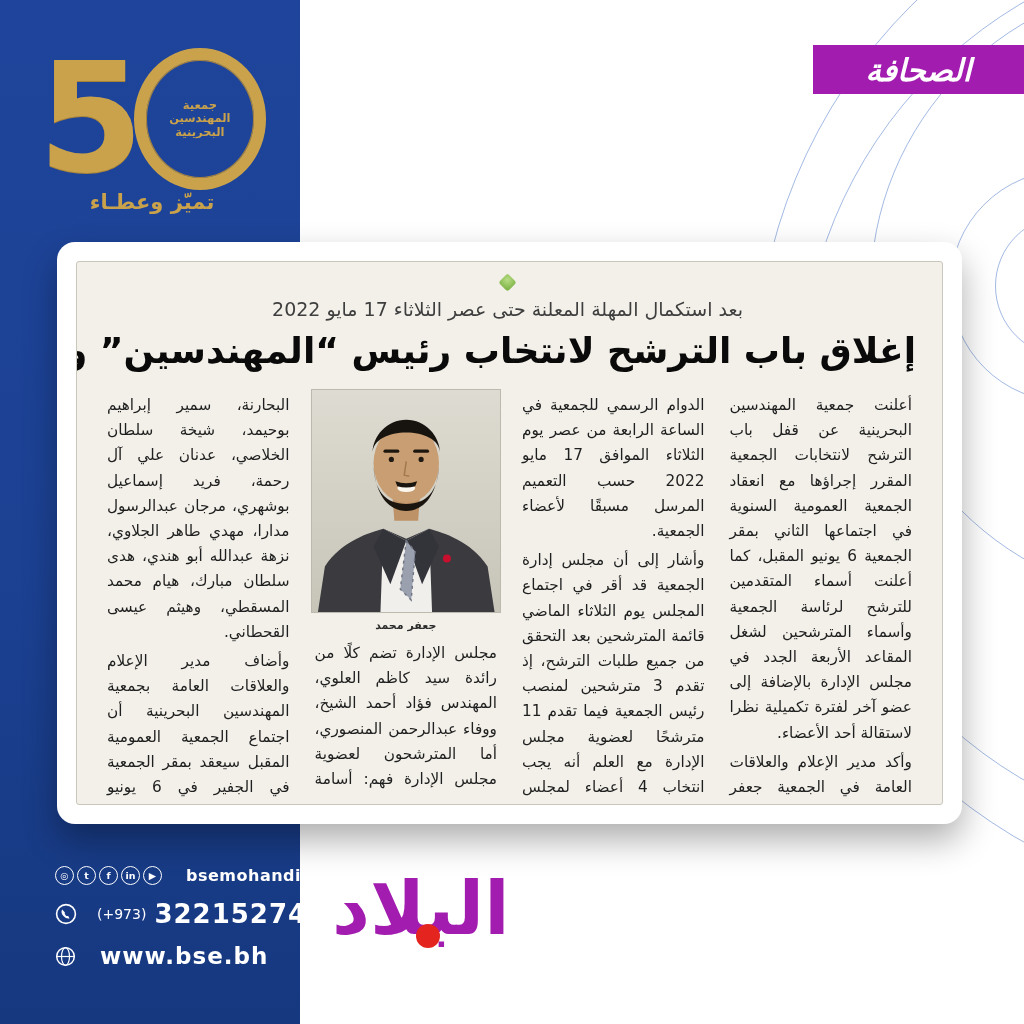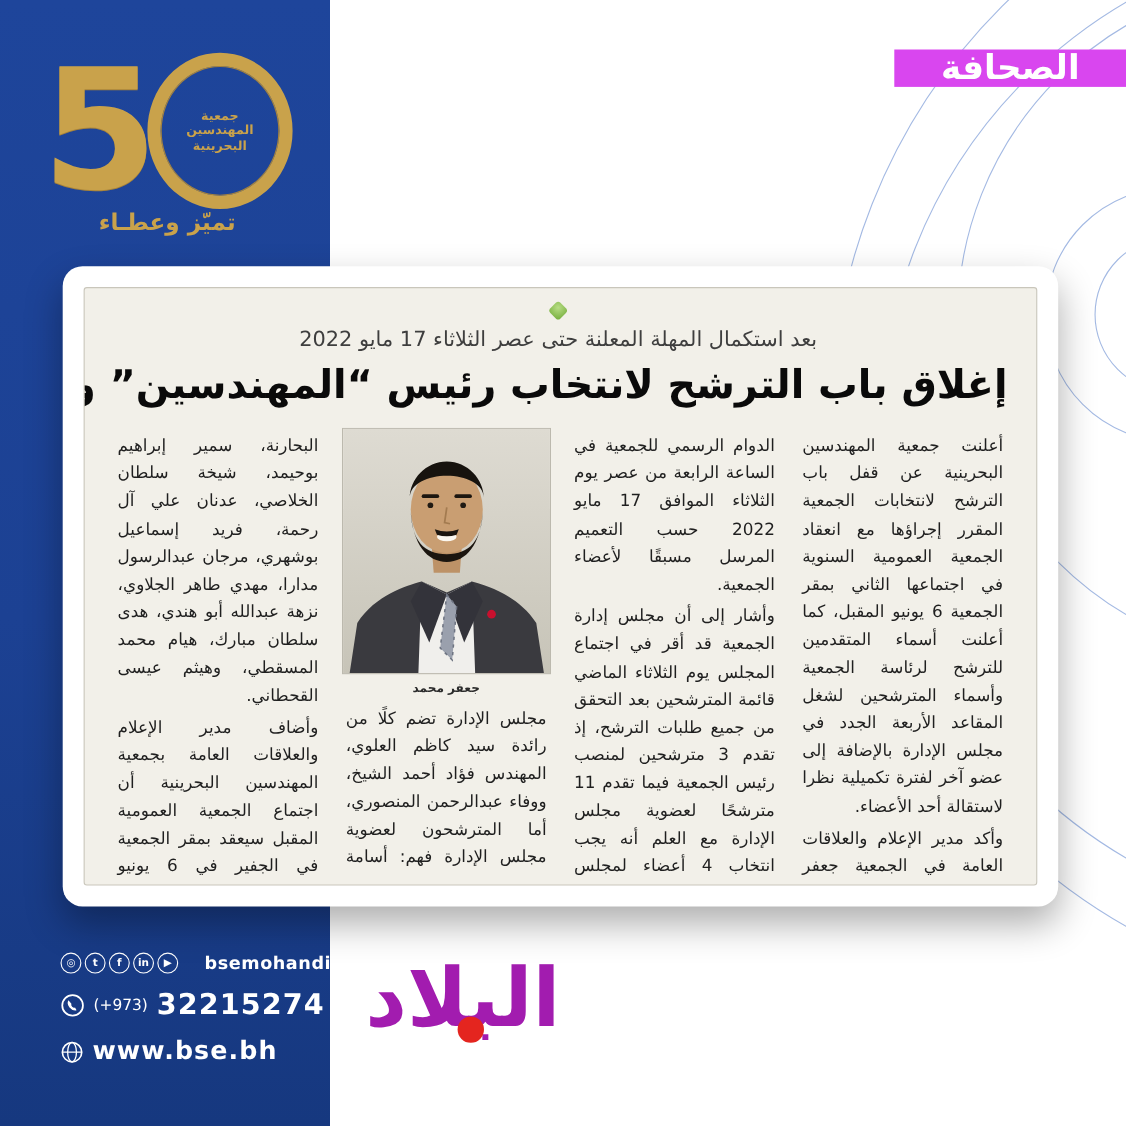--- a/index.html
+++ b/index.html
@@ -20,23 +20,23 @@
   .num5{font-size:152px;line-height:140px;font-weight:bold;color:#c9a24b;
         text-shadow:0 1px 0 #a7833a;letter-spacing:-6px;}
   .ring0{width:118px;height:118px;border:12px solid #c9a24b;border-radius:50%;
          margin-left:-4px;display:flex;align-items:center;justify-content:center;
          box-shadow:inset 0 0 0 1px #a7833a;}
   .ring0 .callig{width:78px;font-size:11.5px;line-height:1.15;font-weight:bold;color:#c9a24b;
          text-align:center;direction:rtl;}
   .tagline{text-align:center;font-size:21px;font-weight:bold;
            letter-spacing:2px;color:#c9a24b;direction:rtl;}
   
-  .press-badge{position:absolute;left:813px;top:45px;width:211px;height:34px;z-index:2;
-               background:#d946ef;color:#ffffff;display:flex;align-items:center;justify-content:center;
-               font-size:31px;font-weight:bold;direction:rtl;}
+  .press-badge{position:absolute;left:813px;top:45px;width:211px;height:49px;z-index:2;
+               background:#a21caf;color:#ffffff;display:flex;align-items:center;justify-content:center;
+               font-size:31px;font-weight:bold;direction:rtl;font-style:italic;}
   
   .card{position:absolute;left:57px;top:242px;width:905px;height:582px;z-index:5;
         background:#ffffff;border-radius:18px;box-shadow:0 16px 34px rgba(0,0,0,.32);
         padding:19px;box-sizing:border-box;}
   .card-inner{width:100%;height:100%;box-sizing:border-box;background:#f2f0e9;
               border:1px solid #c9c6bb;border-radius:3px;padding:14px 26px 10px 26px;
               overflow:hidden;direction:rtl;}
   .kicker{display:flex;align-items:center;gap:9px;justify-content:flex-start;
           font-size:19px;color:#3e3e3e;direction:rtl;padding-right:4px;flex-direction:column;}
   .diamond{width:13px;height:13px;border-radius:3px;flex:0 0 auto;
@@ -52,23 +52,23 @@
   .photo-wrap svg{display:block;width:100%;height:224px;border:1px solid #bcb9ae;box-sizing:border-box;}
   .caption{text-align:center;font-size:11px;font-weight:bold;color:#2b2b2b;
            margin:3px 0 5px 0;line-height:20px;}
   
   .contact{position:absolute;left:55px;top:866px;z-index:2;color:#ffffff;direction:ltr;}
   .contact-row{display:flex;align-items:center;margin-bottom:14px;}
   .sicon{width:19px;height:19px;border:1.6px solid #fff;border-radius:50%;margin-right:3px;
          display:flex;align-items:center;justify-content:center;font-size:9.5px;font-weight:bold;
          color:#fff;box-sizing:border-box;}
   .handle{margin-left:21px;font-size:16px;font-weight:bold;letter-spacing:.5px;}
-  .phone-prefix{font-size:14px;margin:0 8px 0 8px;}
+  .phone-prefix{font-size:14px;margin:0 8px 0 20px;}
   .phone-num{font-size:26px;font-weight:bold;letter-spacing:1px;}
-  .site{margin-left:8px;font-size:23px;font-weight:bold;letter-spacing:1px;}
+  .site{margin-left:24px;font-size:23px;font-weight:bold;letter-spacing:1px;}
   
   .bilad{position:absolute;left:332px;top:858px;width:240px;height:110px;z-index:2;}
   .bilad-text{font-size:74px;font-weight:900;color:#a21caf;direction:rtl;line-height:100px;
               text-align:left;letter-spacing:-2px;}
   .bilad-dot{position:absolute;left:84px;top:66px;width:24px;height:24px;border-radius:50%;}
 </style>
 </head>
 <body>
 
 <div class="stage">

